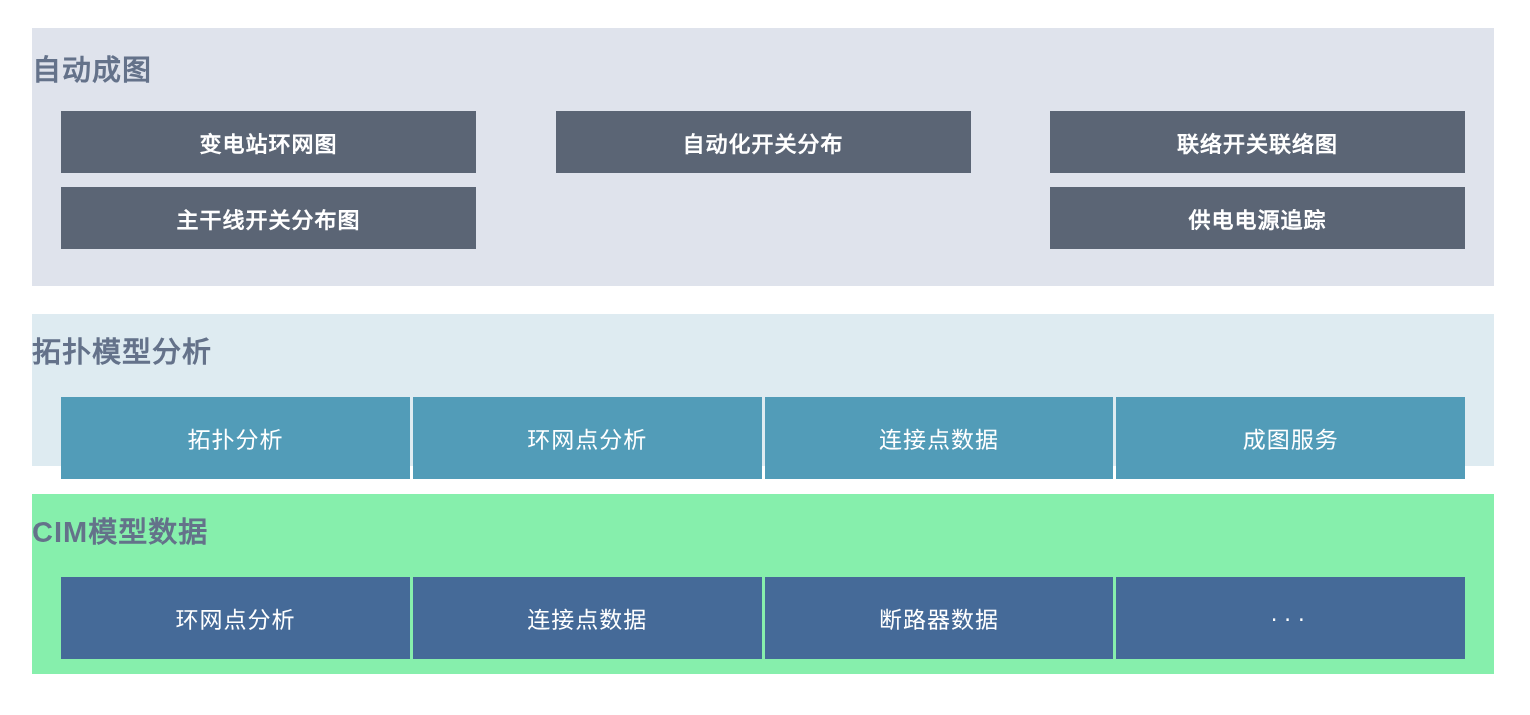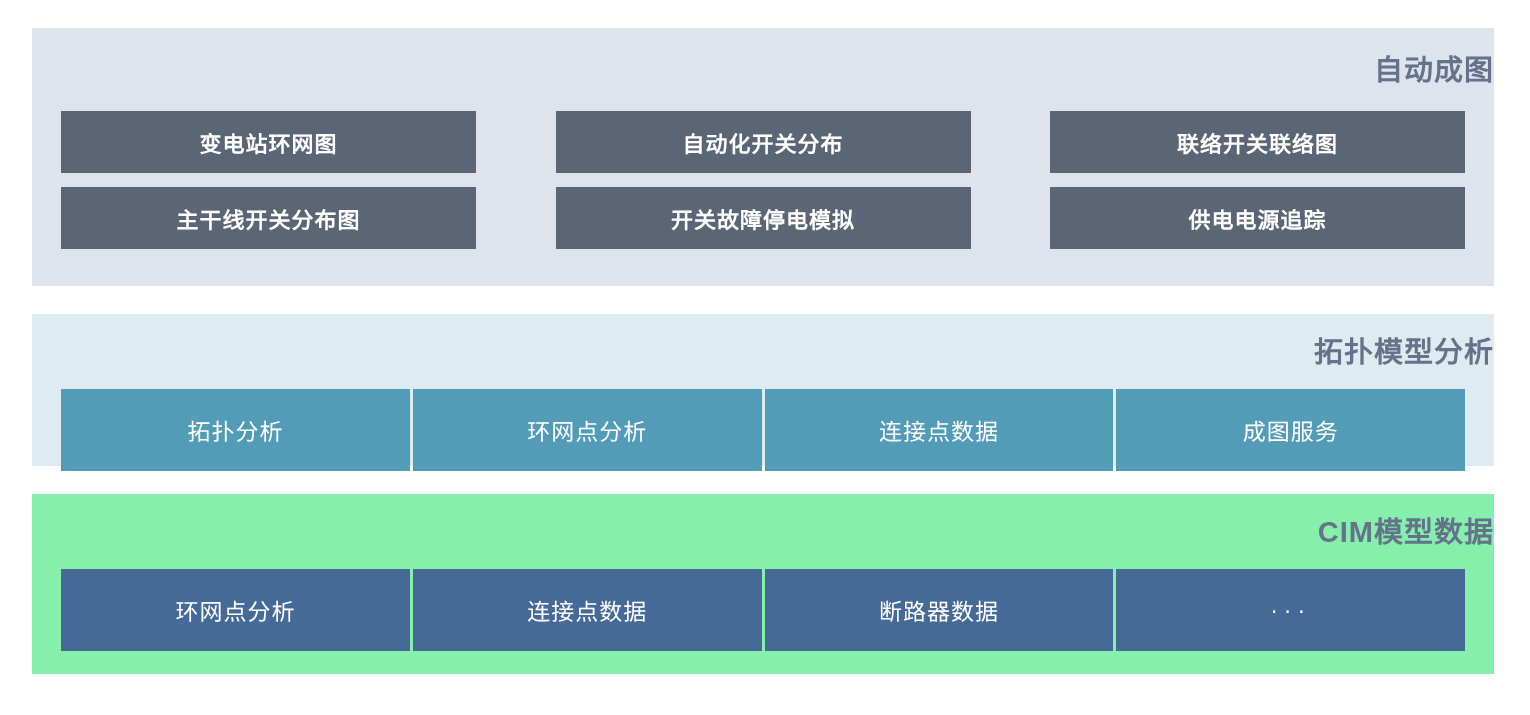--- a/index.html
+++ b/index.html
@@ -26,21 +26,21 @@
     box-sizing: border-box;
     width: 1462px;
     padding: 0;
   }
 
   .panel-top      { background: #dfe3ec; height: 258px; margin-bottom: 28px; }
   .panel-mid      { background: #deebf1; height: 152px; margin-bottom: 28px; }
   .panel-bot      { background: #86efac; height: 180px; }
 
   .panel-title {
-    text-align: right;
+    text-align: left;
     font-weight: bold;
     color: #64728a;
     letter-spacing: 1px;
     line-height: 1;
   }
   .panel-top .panel-title { font-size: 29px; padding-top: 28px; }
   .panel-mid .panel-title { font-size: 29px; padding-top: 24px; }
   .panel-bot .panel-title { font-size: 29px; padding-top: 24px; }
 
   
@@ -64,21 +64,21 @@
     display: flex;
     align-items: center;
     justify-content: center;
     border: none;
     cursor: pointer;
     user-select: none;
   }
 
   
   .grid-four {
-    margin-top: 22px;
+    margin-top: 30px;
     padding: 0 29px;
     display: flex;
     gap: 3px;
   }
   .btn-flat {
     box-sizing: border-box;
     flex: 1 1 0;
     height: 82px;
     color: #ffffff;
     font-size: 23px;
@@ -101,21 +101,20 @@
 <div id="stack">
 
   <section class="panel panel-top">
     <div class="panel-title">自动成图</div>
 
     <div class="grid-top">
       <button class="btn-dark">变电站环网图</button>
       <button class="btn-dark">自动化开关分布</button>
       <button class="btn-dark">联络开关联络图</button>
       <button class="btn-dark">主干线开关分布图</button>
-      <button class="btn-dark">开关故障停电模拟</button>
       <button class="btn-dark">供电电源追踪</button>
     </div>
   </section>
 
   <section class="panel panel-mid">
     <div class="panel-title">拓扑模型分析</div>
 
     <div class="grid-four">
       <button class="btn-flat btn-teal">拓扑分析</button>
       <button class="btn-flat btn-teal">环网点分析</button>

